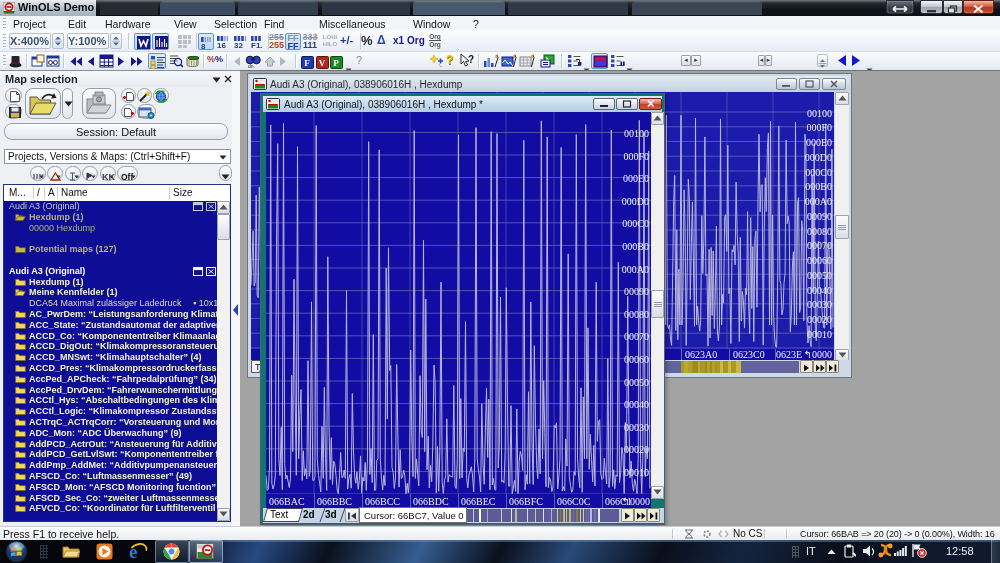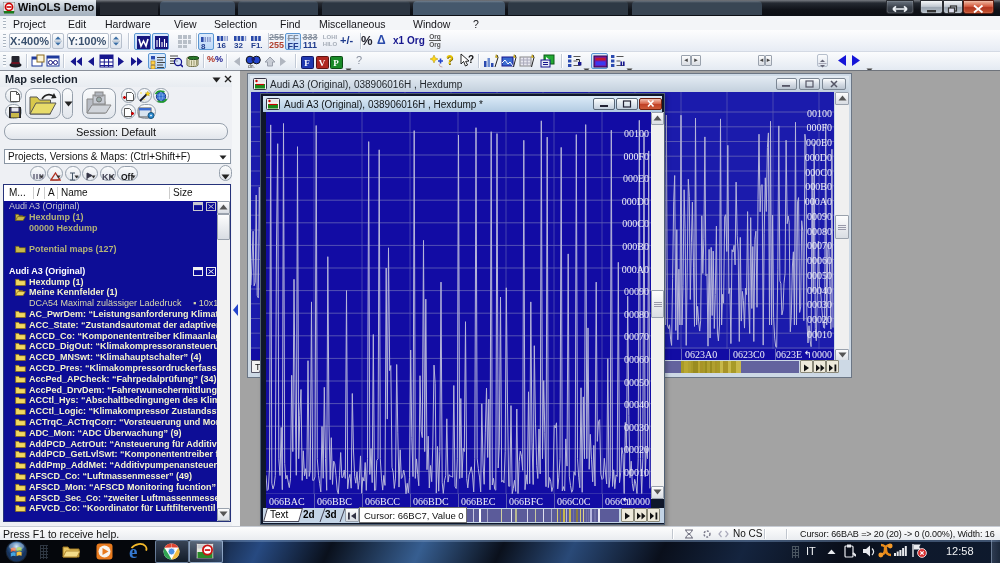--- a/index.html
+++ b/index.html
@@ -79,21 +79,21 @@
       </svg></div>
 </div>
 
 <div class="abs" id="menubar">
  <div class="grip" style="left:3px;top:2px;height:10px;"></div>
  <span class="mitem" style="left:13px;">Project</span>
  <span class="mitem" style="left:68px;">Edit</span>
  <span class="mitem" style="left:105px;">Hardware</span>
  <span class="mitem" style="left:174px;">View</span>
  <span class="mitem" style="left:214px;">Selection</span>
- <span class="mitem" style="left:280px;">Find</span>
+ <span class="mitem" style="left:264px;">Find</span>
  <span class="mitem" style="left:319px;">Miscellaneous</span>
  <span class="mitem" style="left:413px;">Window</span>
  <span class="mitem" style="left:473px;">?</span>
 </div>
 
 <div class="abs" id="tbar2">
  <div class="grip" style="left:3px;top:4px;height:14px;"></div>
  <div class="tfield" style="left:9px;width:42px;padding:1px 3px 0 0;">X:400%</div>
  <div class="tspin" style="left:52px;"><svg width="10" height="14" viewBox="0 0 10 14">
         <path d="M5 2.5l3 3H2z" fill="#3a6ea5"></path>
@@ -478,21 +478,21 @@
           </svg>
           <span style="position:absolute;left:4px;top:0;">Audi A3 (Original)</span>
         </div>
 <div class="trow" style="top:10.8px;width:211px;color:#b4b478;">
           <svg class="fold" style="left:10px;top:1px;" width="12" height="9" viewBox="0 0 12 9">
             <path d="M0.5 8.5V1.5h3l1 1.5h4v1.5" fill="#c8b84a" stroke="#6a5a10" stroke-width="0.8"></path>
             <path d="M0.5 8.5L2.8 4h8.7L9 8.5z" fill="#c8b84a" stroke="#6a5a10" stroke-width="0.8"></path>
           </svg>
           <span style="position:absolute;left:24px;top:0;">Hexdump (1)</span>
         </div>
-<div class="trow" style="top:21.6px;width:228px;color:#b0b078;font-weight:bold;">
+<div class="trow" style="top:21.6px;width:228px;color:#b0b078;font-weight:normal;">
           <span style="position:absolute;left:24px;top:0;">00000  Hexdump</span>
         </div>
 <div class="trow" style="top:43.2px;width:211px;color:#b4b478;">
           <svg class="fold" style="left:10px;top:1px;" width="12" height="9" viewBox="0 0 12 9">
             <path d="M0.5 8.5V1.5h3.5l1 1.5h6.5v5.5z" fill="#c8b84a" stroke="#6a5a10" stroke-width="0.8"></path>
           </svg>
           <span style="position:absolute;left:24px;top:0;">Potential maps (127)</span>
         </div>
 <div class="trow" style="top:64.8px;width:211px;color:#ffffff;">
           <svg style="position:absolute;left:188px;top:1px;" width="24" height="9">
@@ -778,21 +778,21 @@
           </svg></div>
         <div class="sbb" style="left:562px;top:0px;width:13px;height:13px;background:#eeeadb;border-color:#8a8878;"><svg width="10" height="8" style="margin-top:3px;">
             <path d="M1 0.5l4 3.5l-4 3.5zM5.5 0.5l4 3.5l-4 3.5z" fill="#111"></path>
           </svg></div>
         <div class="sbb" style="left:575px;top:0px;width:13px;height:13px;background:#eeeadb;border-color:#8a8878;"><svg width="10" height="8" style="margin-top:3px;">
             <path d="M1 0.5l4 3.5l-4 3.5z" fill="#111"></path>
             <rect x="6.5" y="0.5" width="1.8" height="7" fill="#111"></rect>
           </svg></div>
       </div>
 </div>
-    <div class="win" style="left:20px;top:22px;width:405px;height:432px;background:#0f172a;border-color:#4f5f73;box-shadow:2px 2px 4px rgba(0,0,0,0.25);">
+    <div class="win" style="left:20px;top:22px;width:405px;height:432px;background:#0f766e;border-color:#4f5f73;box-shadow:2px 2px 4px rgba(0,0,0,0.25);">
 <div class="wtitle" style="height:16px;background:linear-gradient(#dcebf8,#b2cbe2);">
         <svg style="position:absolute;left:3px;top:2px;" width="14" height="12">
           <rect x="0.5" y="0.5" width="13" height="11" rx="1" fill="#f8f8f4" stroke="#334"></rect>
           <rect x="1.5" y="1.5" width="11" height="3" fill="#e8e8e8"></rect>
           <circle cx="3.5" cy="3" r="1.2" fill="#c00"></circle>
           <rect x="2" y="6" width="10" height="4.5" fill="#1a8a1a"></rect>
           <path d="M3 6.5h8" stroke="#c00" stroke-width="1.2"></path>
         </svg>
         <span style="position:absolute;left:21px;top:3px;color:#101418;">Audi A3 (Original), 038906016H , Hexdump *</span>
         <div class="mmc" style="left:330px;top:2px;width:22px;background:linear-gradient(#fdfefe,#dfe7ee 50%,#c3cfdc);border-color:#5a6878;"><svg width="20" height="10">

